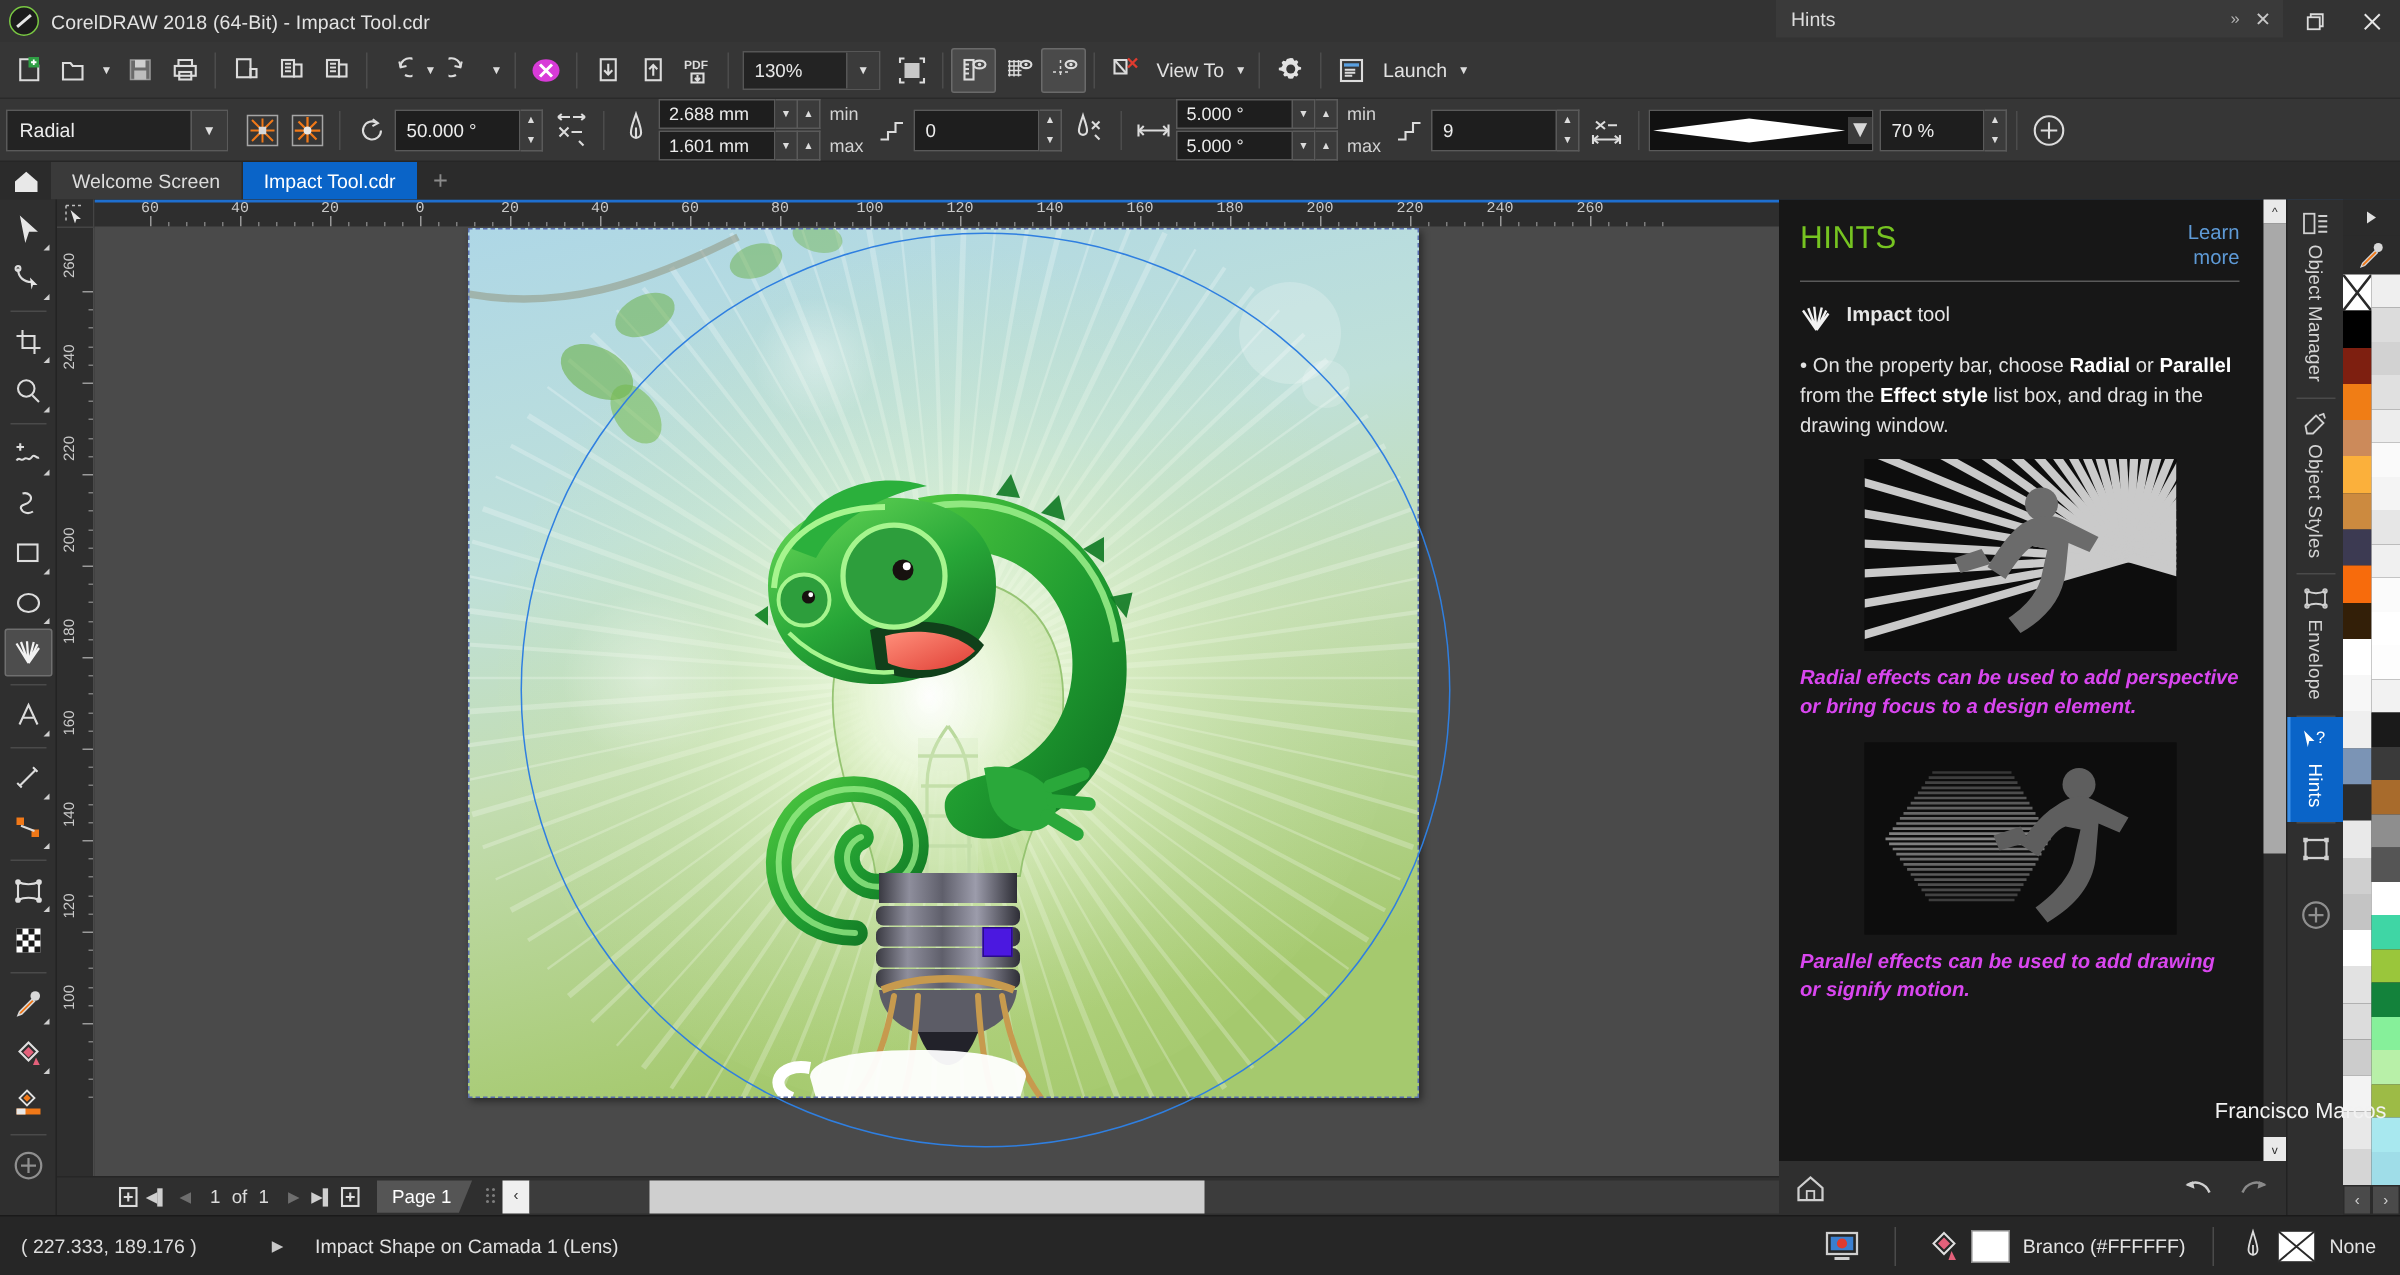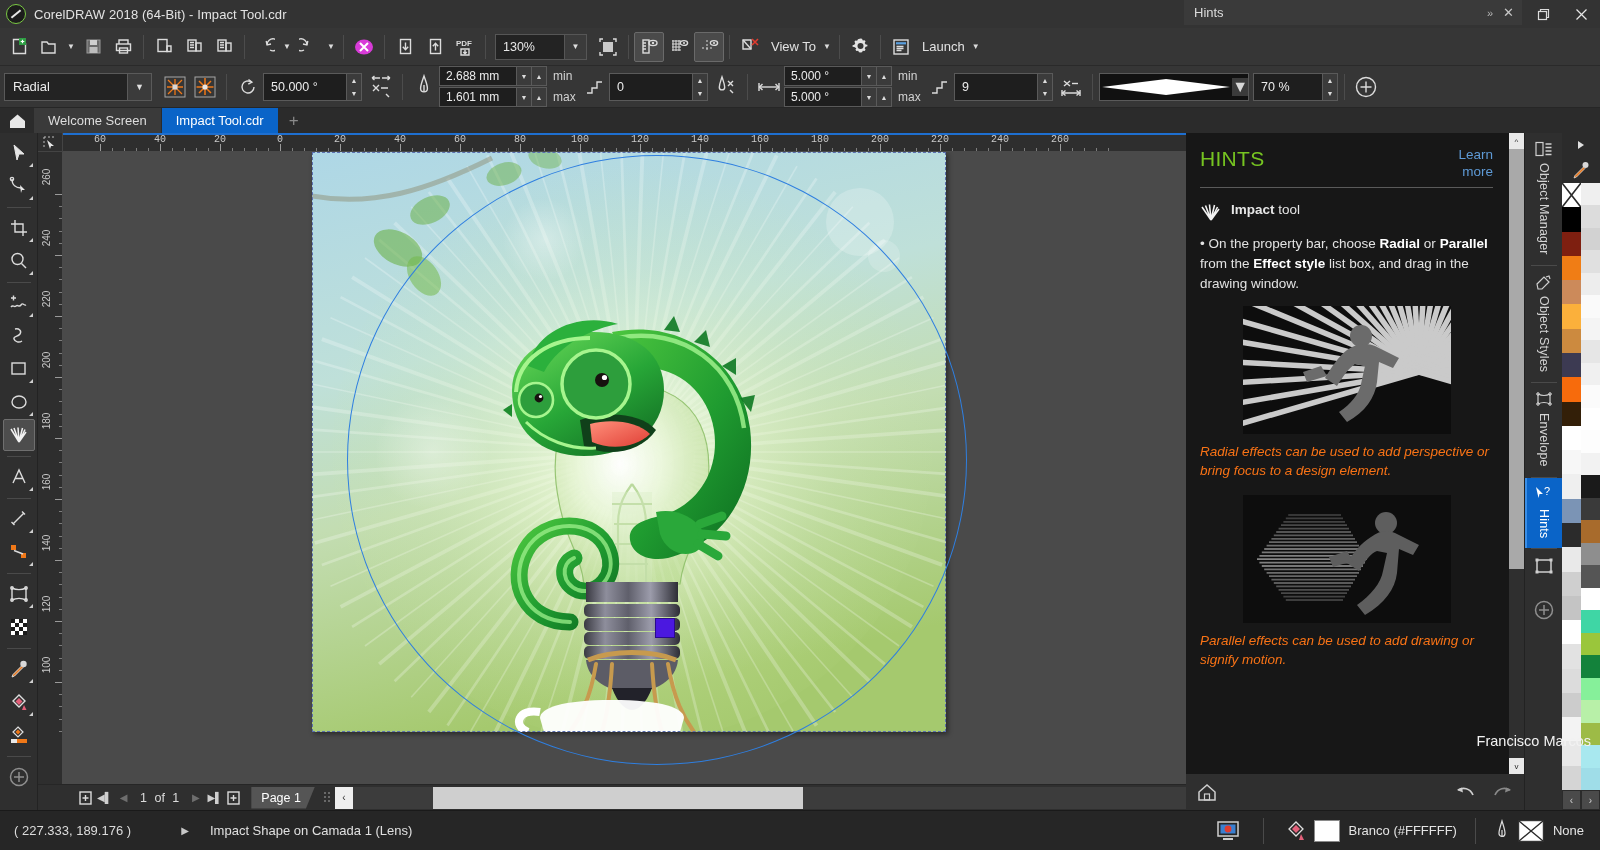--- a/index.html
+++ b/index.html
@@ -218,21 +218,21 @@
   .docker-content { flex: 1; padding: 14px 16px 0 14px; overflow: hidden; position: relative; }
   .hints-head { display: flex; align-items: flex-start; justify-content: space-between; }
   .hints-title { font-size: 21px; color: #76c421; letter-spacing: .3px; }
   .learn-more { font-size: 13.5px; color: #5e9ad6; text-align: right; line-height: 1.25; width: 60px; }
   .hints-rule { height: 1px; background: #5a5a5a; margin: 6px 0 14px 0; }
   .hints-h2 { font-size: 17px; font-weight: bold; color: #f0f0f0; margin-bottom: 12px; }
   .hints-toolline { display: flex; gap: 9px; margin-bottom: 12px; font-size: 13.5px; color: #e6e6e6; }
   .hints-p { font-size: 13.5px; color: #e2e2e2; line-height: 1.48; margin-bottom: 12px; }
   .hints-p b { font-weight: bold; color: #ffffff; }
   .hints-img { width: 208px; height: 128px; margin: 4px auto 8px auto; background: #0b0b0b; position: relative; overflow: hidden; }
-  .hints-cap { font-size: 13.5px; color: #f97316; font-style: italic; line-height: 1.45; margin-bottom: 14px; }
+  .hints-cap { font-size: 13.5px; color: #d946ef; font-style: italic; line-height: 1.45; margin-bottom: 14px; font-weight: bold; }
   .docker-vscroll { width: 15px; background: #2f2f2f; position: relative; }
   .dv-btn { width: 15px; height: 16px; background: #e9e9e9; color: #2a2a2a; display:flex; align-items:center; justify-content:center; font-size: 8px; }
   .dv-thumb { position: absolute; left: 0; width: 15px; background: #a9a9a9; }
 
   
   .docker-tabs {
     position: absolute; right: 38px; top: 0; bottom: 0; width: 38px; background: #2f2f2f;
     display: flex; flex-direction: column; align-items: center; z-index: 22; border-left: 1px solid #222;
   }
   .dtab {

